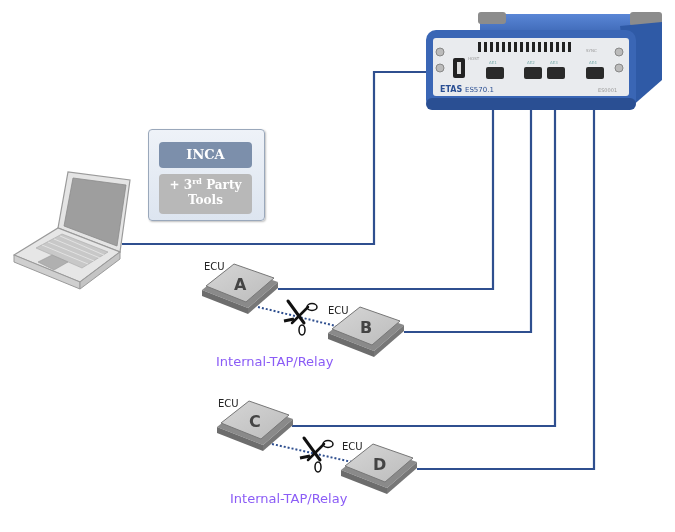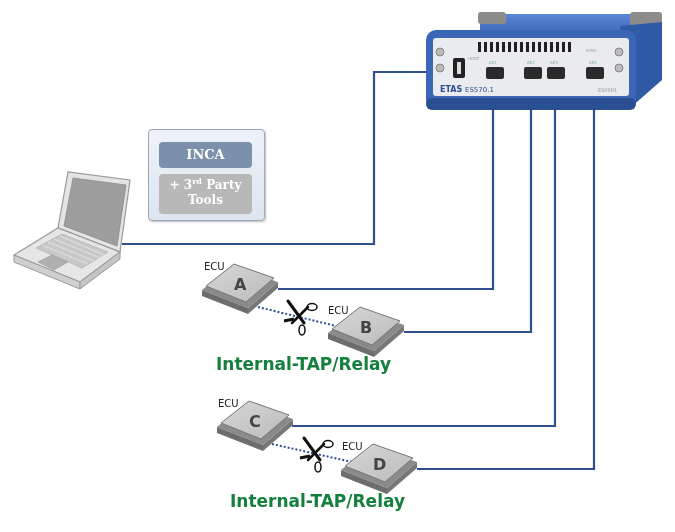--- a/index.html
+++ b/index.html
@@ -11,21 +11,21 @@
     box-shadow:1px 1px 2px rgba(0,0,0,0.25);
   }
   .tool-btn {
     position:absolute; left:10px; width:93px; border-radius:4px; color:#ffffff;
     font-family:"DejaVu Serif", serif; font-weight:bold; text-align:center;
   }
   .tool-inca { top:12px; height:26px; line-height:26px; background:#7c8fab; font-size:13px; }
   .tool-third { top:44px; height:40px; background:#b8b8b8; font-size:12px; line-height:15px; padding-top:0; box-sizing:border-box; }
   .tool-third sup { font-size:8px; }
   .lbl { position:absolute; color:#222; font-size:10px; }
-  .caption { position:absolute; color:#15803d; font-size:17px;font-weight:bold; }
+  .caption { position:absolute; color:#8b5cf6; font-size:13px; }
   .ecu-letter { font-family:"DejaVu Sans", sans-serif; font-weight:bold; font-size:16px; fill:#444; }
 </style>
 </head>
 <body>
 
 <svg class="diagram" width="675" height="532" viewBox="0 0 675 532">
   <defs>
     <linearGradient id="devTop" x1="0" y1="0" x2="0" y2="1">
       <stop offset="0" stop-color="#5a86d6"></stop>
       <stop offset="1" stop-color="#2f5aa6"></stop>

